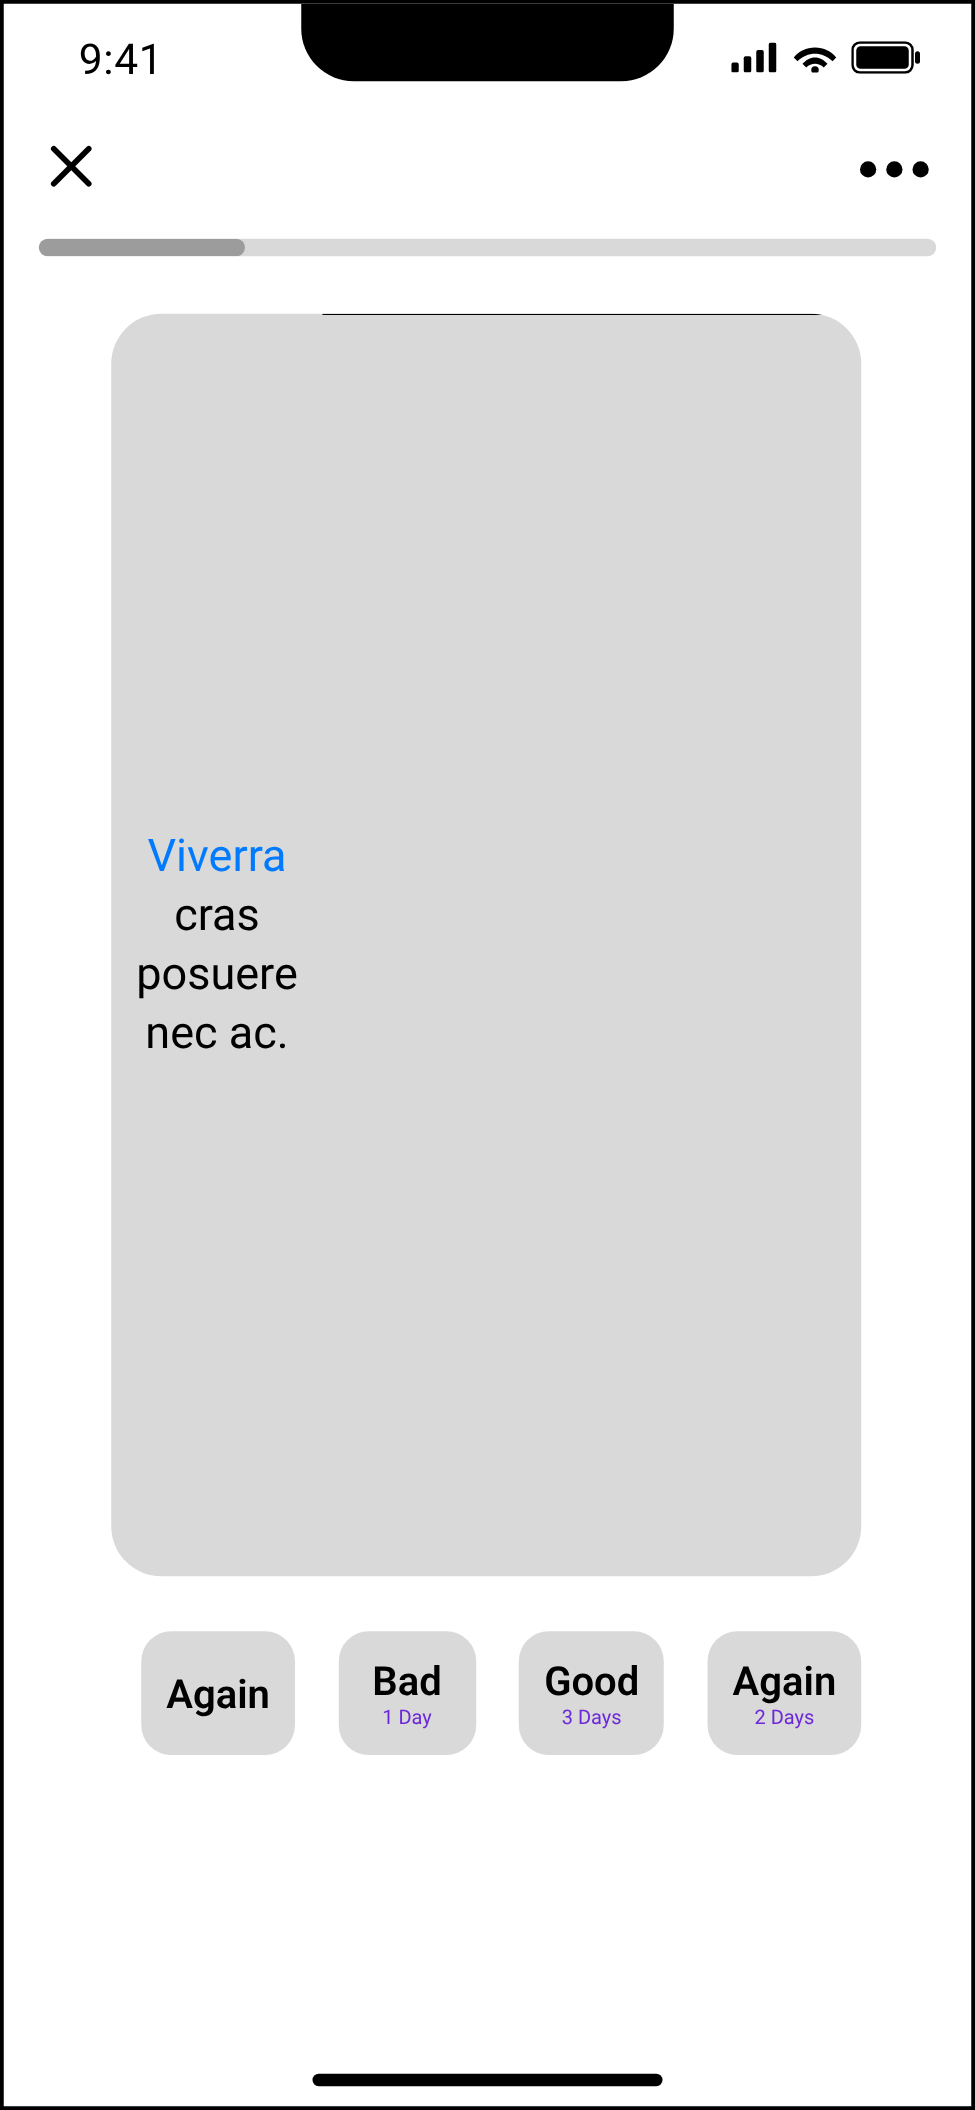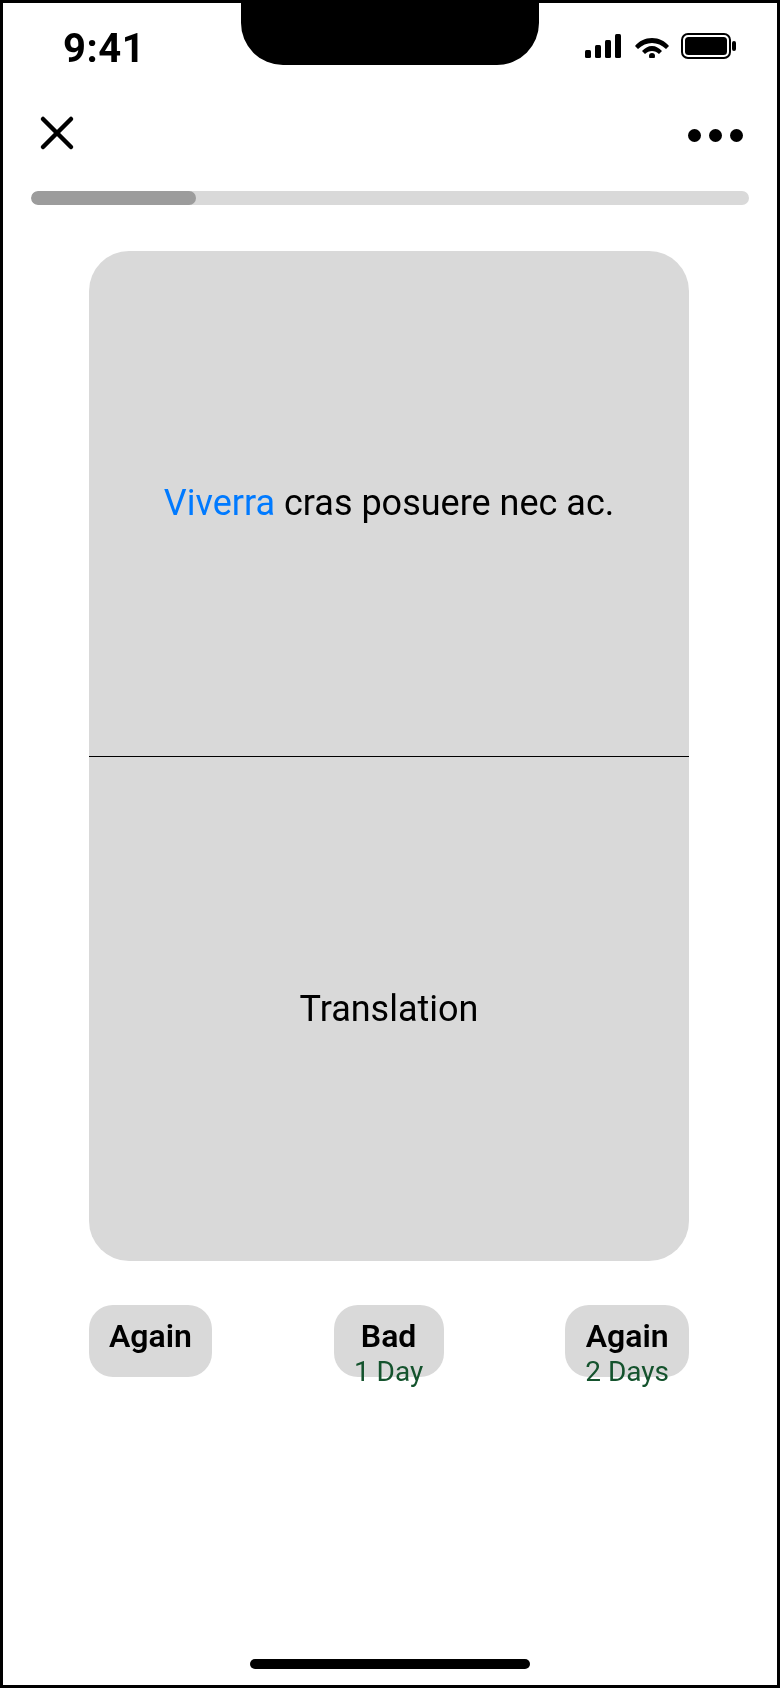--- a/index.html
+++ b/index.html
@@ -28,22 +28,22 @@
       left: 0;
       right: 0;
       height: 90px;
       display: flex;
       align-items: center;
       justify-content: space-between;
       padding: 0 40px 0 60px;
       font-weight: 600;
     }
     .status-time {
-      font-size: 40px;
-      font-weight: 700;
+      font-size: 34px;
+      font-weight: 400;
       letter-spacing: 0.5px;
     }
     .notch {
       position: absolute;
       top: 0;
       left: 50%;
       transform: translateX(-50%);
       width: 298px;
       height: 62px;
       background: #000;
@@ -102,21 +102,21 @@
     
     .card {
       position: absolute;
       top: 248px;
       left: 86px;
       right: 88px;
       height: 1010px;
       background: #d9d9d9;
       border-radius: 40px;
       display: flex;
-      flex-direction: column;
+      flex-direction: row;
       overflow: hidden;
     }
     .card-top, .card-bottom {
       flex: 1;
       display: flex;
       align-items: center;
       justify-content: center;
       text-align: center;
       padding: 20px;
     }
@@ -146,37 +146,39 @@
       left: 86px;
       right: 88px;
       display: flex;
       justify-content: space-between;
     }
     .rating-button {
       background: #d9d9d9;
       border-radius: 24px;
       padding: 12px 20px;
       min-width: 110px;
-      height: 72px;
+      height: 99px;
       display: flex;
       flex-direction: column;
       align-items: center;
+      justify-content: center;
       cursor: pointer;
       border: none;
       font-family: inherit;
+      margin-left: 24px;
     }
     .rating-button .label {
       font-size: 32px;
       font-weight: 600;
       color: #000;
     }
     .rating-button .sublabel {
-      font-size: 28px;
-      font-weight: 400;
-      color: #14532d;
+      font-size: 16px;
+      font-weight: 400;
+      color: #6d28d9;
       margin-top: 0px;
     }
     
     .home-indicator {
       position: absolute;
       bottom: 16px;
       left: 50%;
       transform: translateX(-50%);
       width: 280px;
       height: 10px;
@@ -235,34 +237,35 @@
 
   <div class="progress-track">
     <div class="progress-fill" style="width:23%"></div>
   </div>
 
   <div class="card">
     <div class="card-top">
       <div class="sentence"><span class="highlight">Viverra</span><span> cras posuere nec ac.</span></div>
     </div>
     <div class="card-divider"></div>
-    <div class="card-bottom">
-      <div class="translation">Translation</div>
-    </div>
   </div>
 
   <div class="buttons-row">
     <button class="rating-button">
       <span class="label">Again</span>
     </button>
     <button class="rating-button">
       <span class="label">Bad</span>
       <span class="sublabel">1 Day</span>
     </button>
     <button class="rating-button">
+      <span class="label">Good</span>
+      <span class="sublabel">3 Days</span>
+    </button>
+    <button class="rating-button">
       <span class="label">Again</span>
       <span class="sublabel">2 Days</span>
     </button>
   </div>
 
   <div class="home-indicator"></div>
 
 </div>
 
 </body></html>

